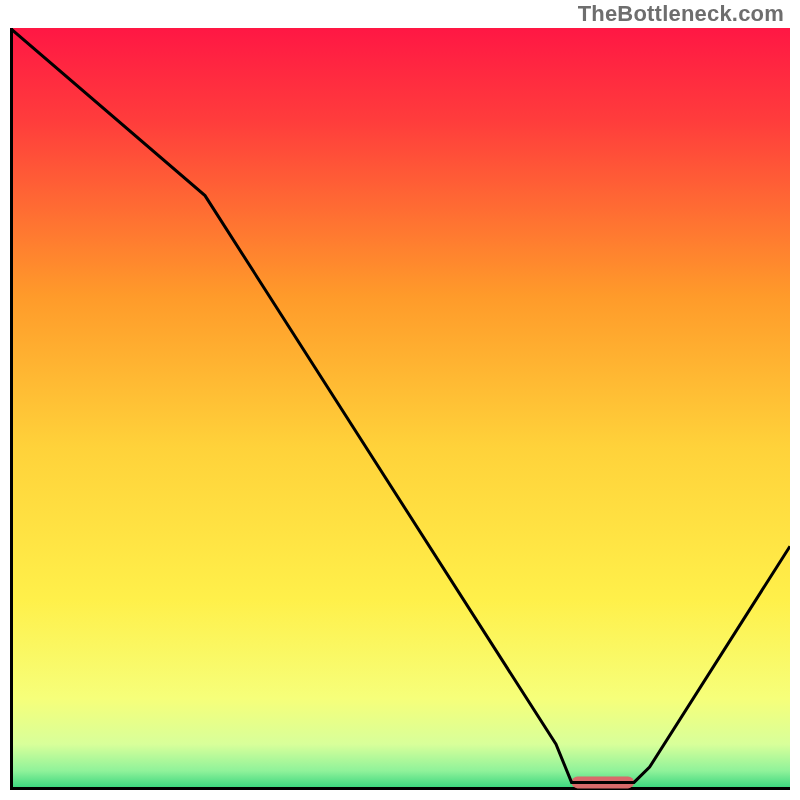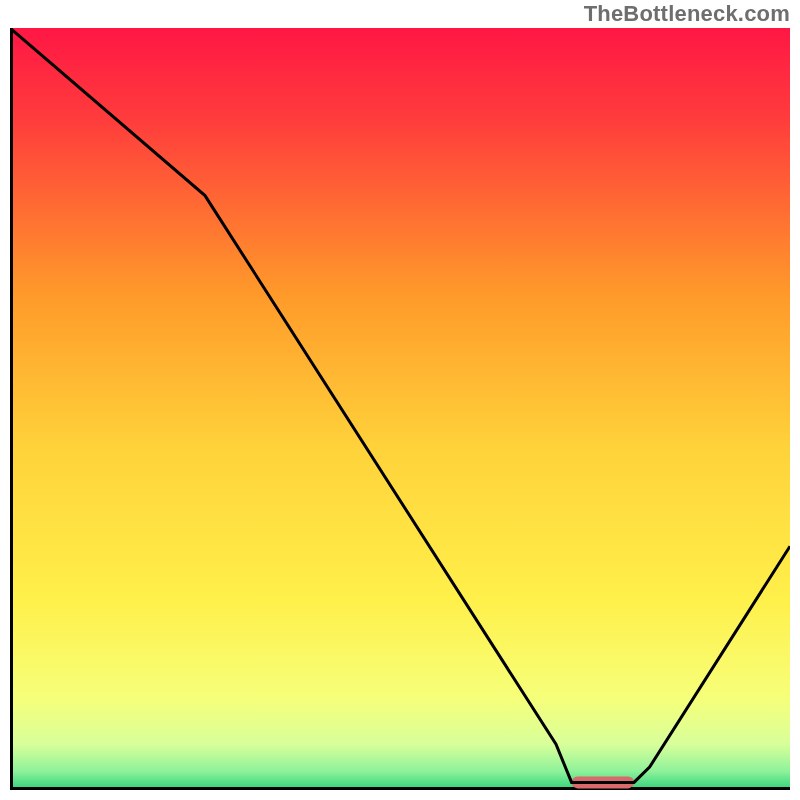--- a/index.html
+++ b/index.html
@@ -12,21 +12,21 @@
     font-family: Arial, Helvetica, sans-serif;
   }
   .frame {
     position: relative;
     width: 800px;
     height: 800px;
   }
   .watermark {
     position: absolute;
     top: 1px;
-    right: 10px;
+    right: 16px;
     font-size: 22px;
     font-weight: 600;
     color: #6e6e6e;
     letter-spacing: 0.2px;
   }
   .plot {
     position: absolute;
     left: 10px;
     top: 28px;
     width: 780px;

